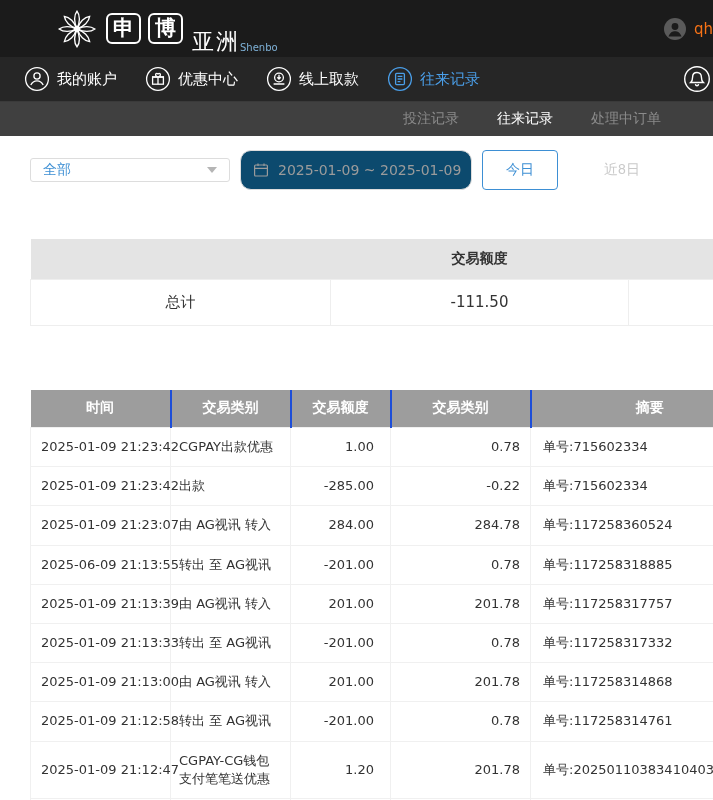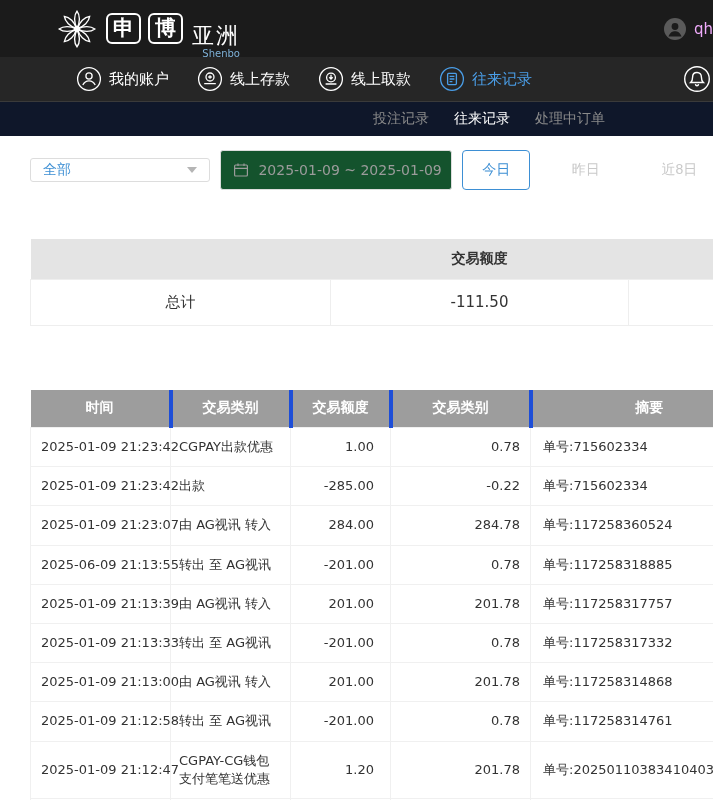--- a/index.html
+++ b/index.html
@@ -4,68 +4,68 @@
 <style>
   * { margin:0; padding:0; box-sizing:border-box; }
   html,body { width:713px; height:800px; overflow:hidden; background:#fff;
               font-family:"DejaVu Sans","Liberation Sans",sans-serif; }
 
   
   .topbar { height:57px; background:#1b1b1b; display:flex; align-items:center; padding-left:55px; }
   .brand { display:flex; align-items:center; gap:7px; cursor:pointer; }
   .logo-box { border:2px solid #fff; border-radius:6px; color:#fff; font-size:21px; font-weight:bold;
               padding:2px 5px; line-height:1.1; }
-  .logo-right { display:flex; flex-direction:column; line-height:1; margin-left:2px;margin-top:26px; }
+  .logo-right { display:flex; flex-direction:row; line-height:1; margin-left:2px;margin-top:26px; }
   .logo-region { color:#fff; font-size:22px; letter-spacing:2px; }
   .logo-sub { color:#7fb2d8; font-size:10px; margin-top:2px; align-self:flex-end; }
   .user-area { margin-left:auto; display:flex; align-items:center; gap:7px; padding-right:0; cursor:pointer; }
-  .user-name { color:#f0abfc; font-size:15px; }
-
-  
-  .mainnav { height:44px; background:#262626; display:flex; align-items:center; padding-left:76px; gap:28px; }
+  .user-name { color:#f97316; font-size:15px; }
+
+  
+  .mainnav { height:44px; background:#262626; display:flex; align-items:center; padding-left:24px; gap:28px; }
   .nav-item { display:flex; align-items:center; gap:7px; color:#fff; font-size:15px; cursor:pointer; white-space:nowrap; }
   .nav-item.active { color:#4a9ee8; }
   .nav-icon { display:inline-flex; }
   .bell-wrap { margin-left:auto; margin-right:2px; display:flex; cursor:pointer; }
 
   
-  .subnav { height:35px; background:#0f172a; border-top:1px solid #3a3a3a;
-            display:flex; align-items:center; justify-content:flex-end; gap:25px; padding-right:108px; }
+  .subnav { height:35px; background:#404040; border-top:1px solid #3a3a3a;
+            display:flex; align-items:center; justify-content:flex-end; gap:38px; padding-right:52px; }
   .subtab { color:#8b8b8b; font-size:14px; cursor:pointer; white-space:nowrap; }
   .subtab.active { color:#fff; }
 
   
   .filterbar { display:flex; align-items:center; gap:10px; padding:14px 0 13px 30px; }
   .select-box { width:200px; height:24px; border:1px solid #ddd; border-radius:3px; background:#fff;
                 display:flex; align-items:center; justify-content:space-between; padding:0 12px; cursor:pointer; }
   .select-value { color:#3d8fd4; font-size:14px; }
   .caret { width:0; height:0; border-left:5px solid transparent; border-right:5px solid transparent;
            border-top:6px solid #b5b5b5; }
-  .date-box { width:232px; height:40px; border:1px solid #ddd; border-radius:3px; background:#14532d;
+  .date-box { width:232px; height:40px; border:1px solid #ddd; border-radius:11px; background:#0c4a6e;
               display:flex; align-items:center; gap:9px; padding:0 12px; cursor:text; }
   .date-text { color:#9b9b9b; font-size:14px; white-space:nowrap; }
   .btn-today { width:76px; height:40px; border:1px solid #3d8fd4; border-radius:4px; background:#fff;
                color:#3d8fd4; font-size:14px; cursor:pointer; }
   .btn-plain { width:76px; height:40px; border:none; background:none; color:#c9c9c9; font-size:14px; cursor:pointer; }
   .btn-yesterday { margin-left:12px; }
   .btn-last8 { margin-left:16px; white-space:nowrap; }
 
   
   .summary-wrap { margin:36px 0 0 30px; width:730px; }
   .summary-table { border-collapse:collapse; width:100%; table-layout:fixed; }
   .summary-table th { background:#e4e4e4; height:40px; font-size:14px; color:#333; font-weight:bold; text-align:center; }
   .summary-table td { height:46px; font-size:15px; color:#333; text-align:center;
                       border:1px solid #eee; background:#fff; }
   .sum-col-a { width:300px; } .sum-col-b { width:298px; }
 
   
   .tx-wrap { margin:64px 0 0 30px; width:740px; }
   .tx-table { border-collapse:collapse; width:100%; table-layout:fixed; }
   .tx-table thead th { background:#9d9d9d; color:#fff; font-size:14px; font-weight:bold; height:38px;
-                       text-align:center; border-right:4px solid #1d4ed8; }
+                       text-align:center; border-right:2px solid #1d4ed8; }
   .tx-table td { font-size:13px; color:#333; border:1px solid #f0f0f0; padding:10px 8px; background:#fff; line-height:1.4; }
   .w-time { width:140px; } .w-type { width:120px; } .w-amount { width:100px; } .w-balance { width:140px; }
   td.col-time { text-align:left; padding-left:10px; white-space:nowrap; }
   td.col-type { text-align:left; }
   td.col-amount { text-align:right; padding-right:16px; }
   td.col-balance { text-align:right; padding-right:10px; }
   td.col-summary { text-align:left; padding-left:12px; white-space:nowrap; }
 </style>
 </head>
 <body>
@@ -114,25 +114,25 @@
           <circle cx="13" cy="10" r="3.1"></circle>
         <path d="M6.8 19 C8.3 15.8 10.6 14.8 13 14.8 S17.7 15.8 19.2 19"></path>
       </svg>
     </span>
     <span>我的账户</span>
   </a>
   <a class="nav-item">
     <span class="nav-icon">
       <svg width="26" height="26" viewBox="0 0 26 26" fill="none" stroke="#fff" stroke-width="1.3">
         <circle cx="13" cy="13" r="11.4"></circle>
-          <circle cx="13" cy="11" r="4"></circle>
-        <path d="M11.2 11 H14.8 M13 9.2 V12.8 M7.2 17.6 H18.8"></path>
-      </svg>
-    </span>
-    <span>线上存款</span>
+          <rect x="7.6" y="11" width="10.8" height="7.2"></rect>
+        <path d="M7 11 H19 M13 11 V18.2 M10.6 8.6 c0-1.6 2.4-1.6 2.4 0 c0-1.6 2.4-1.6 2.4 0 c0 1.3-1.2 2.4-2.4 2.4 s-2.4-1.1-2.4-2.4 Z"></path>
+      </svg>
+    </span>
+    <span>优惠中心</span>
   </a>
   <a class="nav-item">
     <span class="nav-icon">
       <svg width="26" height="26" viewBox="0 0 26 26" fill="none" stroke="#fff" stroke-width="1.3">
         <circle cx="13" cy="13" r="11.4"></circle>
           <circle cx="13" cy="11.5" r="4.4"></circle>
         <path d="M13 8.8 V12.8 M11.3 11.2 L13 13 L14.7 11.2 M7.6 18 H18.4"></path>
       </svg>
     </span>
     <span>线上取款</span>
@@ -172,21 +172,20 @@
   <div class="date-box">
     <span style="display:inline-flex;">
       <svg width="16" height="16" viewBox="0 0 16 16" fill="none" stroke="#9b9b9b" stroke-width="1.2">
         <rect x="1.6" y="3" width="12.8" height="11" rx="1"></rect>
         <path d="M1.6 6.4 H14.4 M5 1.4 V4 M11 1.4 V4"></path>
       </svg>
     </span>
     <span class="date-text">2025-01-09 ~ 2025-01-09</span>
   </div>
   <button class="btn-today">今日</button>
-  <button class="btn-plain btn-yesterday">昨日</button>
   <button class="btn-plain btn-last8">近8日</button>
 </div>
 
 <div class="summary-wrap">
   <table class="summary-table">
     <thead>
       <tr>
         <th class="sum-col-a"></th>
         <th class="sum-col-b">交易额度</th>
         <th></th>

